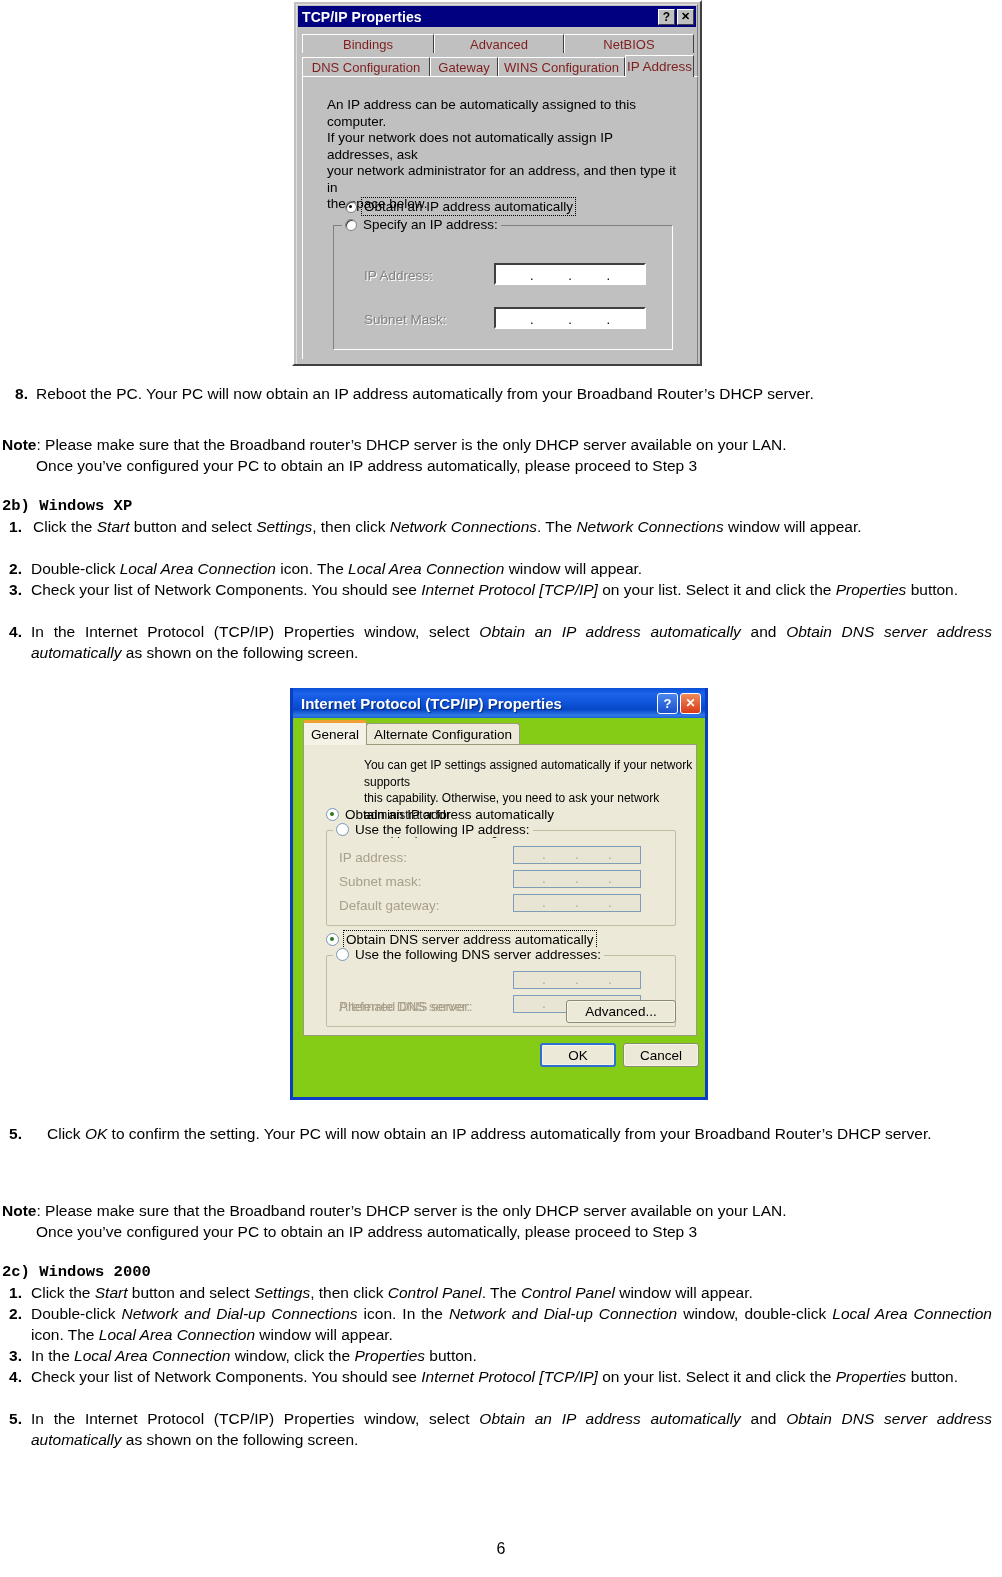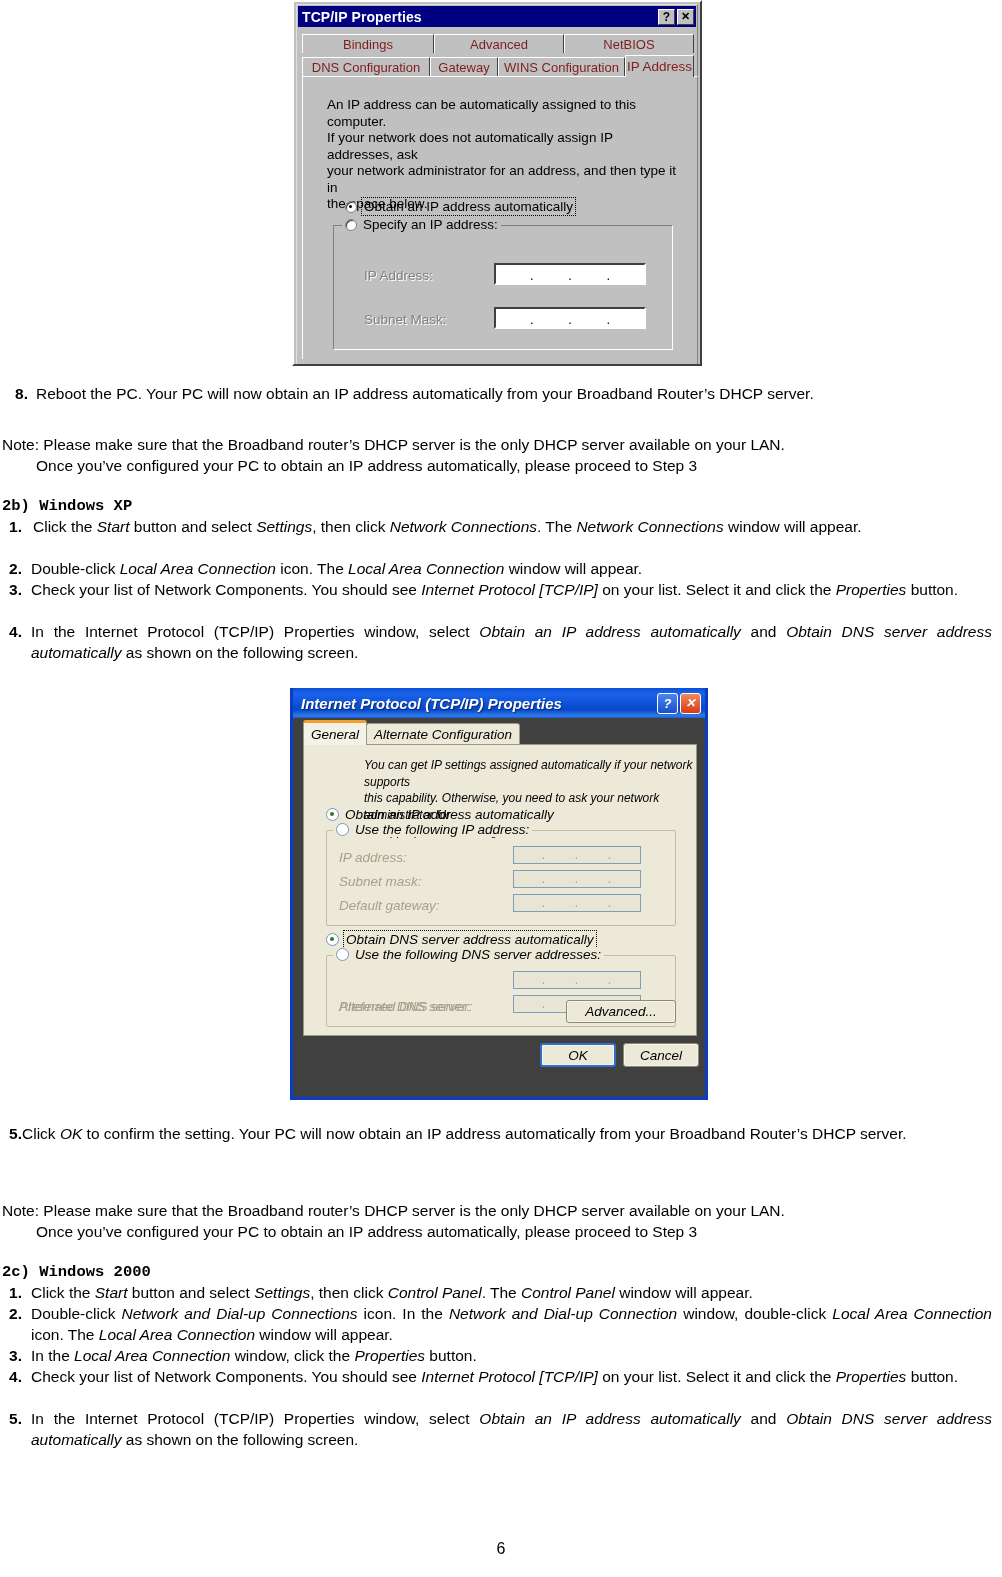--- a/index.html
+++ b/index.html
@@ -21,21 +21,21 @@
     height: 1577px;
   }
 
   
   .doc-text {
     font-size: 15.5px;
     line-height: 20.5px;
     color: #000;
   }
   i, .it { font-style: italic; }
-  b, .bd { font-weight: normal; }
+  b, .bd { font-weight: bold; }
 
   .para {
     position: absolute;
     display: flex;
     align-items: flex-start;
   }
   .num {
     font-weight: bold;
     font-size: 15.5px;
     line-height: 20.5px;
@@ -244,24 +244,23 @@
     align-self: flex-end;
     padding-bottom: 1px;
   }
 
   
   .winxp {
     position: absolute;
     box-sizing: border-box;
     border: 3px solid #0a3cc4;
     border-top: none;
-    background: #404040;
+    background: #84cc16;
     font-family: "Liberation Sans", sans-serif;
     overflow: hidden;
-    font-style: italic;
   }
   .xp-title {
     height: 30px;
     background: linear-gradient(to bottom,
       #0a50d6 0%, #1b63e8 18%, #1056de 45%, #0847c8 72%, #2f7ae8 92%, #1d5fd0 100%);
     display: flex;
     align-items: center;
     padding: 0 4px 0 8px;
     box-sizing: border-box;
   }
@@ -651,21 +650,21 @@
     <div class="xp-button default" style="left:247px; top:355px; width:76px; height:24px;">
       <span>OK</span>
     </div>
     <div class="xp-button" style="left:330px; top:355px; width:76px; height:24px;">
       <span>Cancel</span>
     </div>
   </div>
 
   <div class="para doc-text" style="left:2px; top:1124px; width:990px;">
     <span class="num" style="width:20px;">5.</span>
-    <span class="body-col" style="margin-left:0;"><span>Click </span><i>OK</i><span> to confirm the setting. Your PC will now obtain an IP address automatically from your Broadband Router’s DHCP server.</span></span>
+    <span class="body-col" style="margin-left:25px;"><span>Click </span><i>OK</i><span> to confirm the setting. Your PC will now obtain an IP address automatically from your Broadband Router’s DHCP server.</span></span>
   </div>
 
   <div class="note" style="left:2px; top:1200px; width:980px;">
     <div>
       <b>Note</b><span>: Please make sure that the Broadband router’s DHCP server is the   only DHCP server available on your LAN.</span>
     </div>
     <div style="padding-left:34px;">
       <span>Once you’ve configured your PC to obtain an IP address automatically, please proceed to Step 3</span>
     </div>
   </div>

